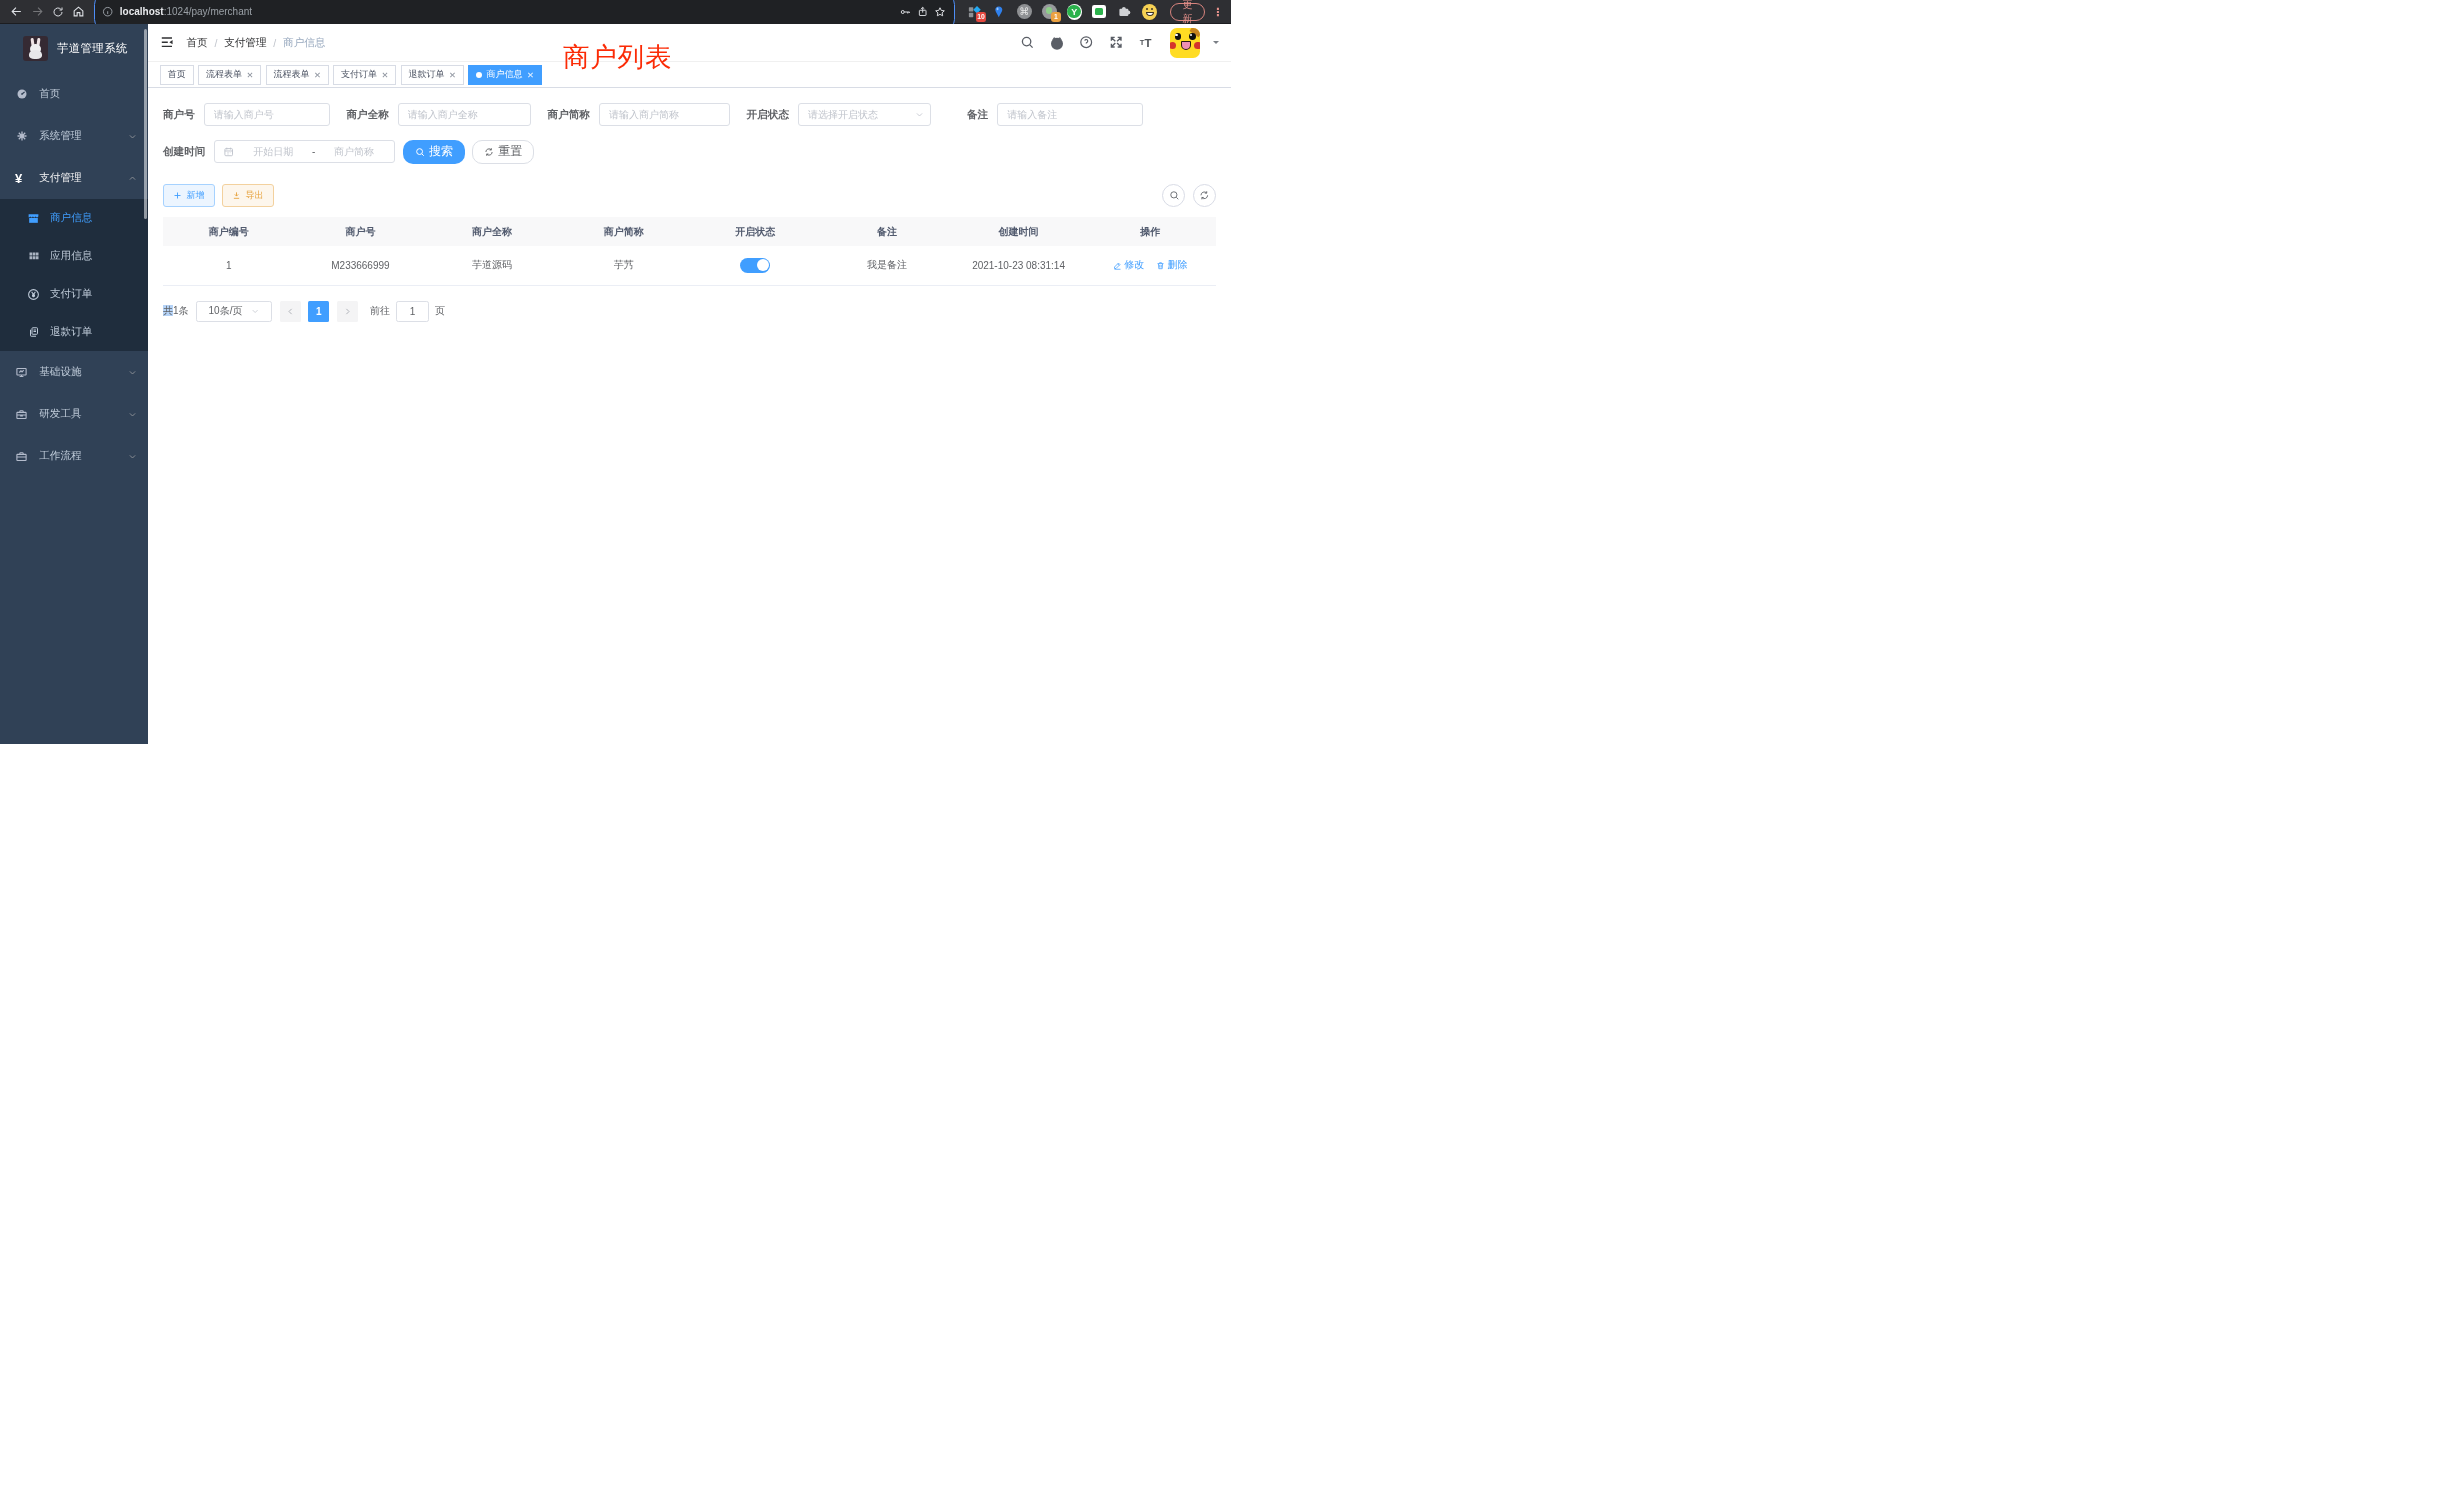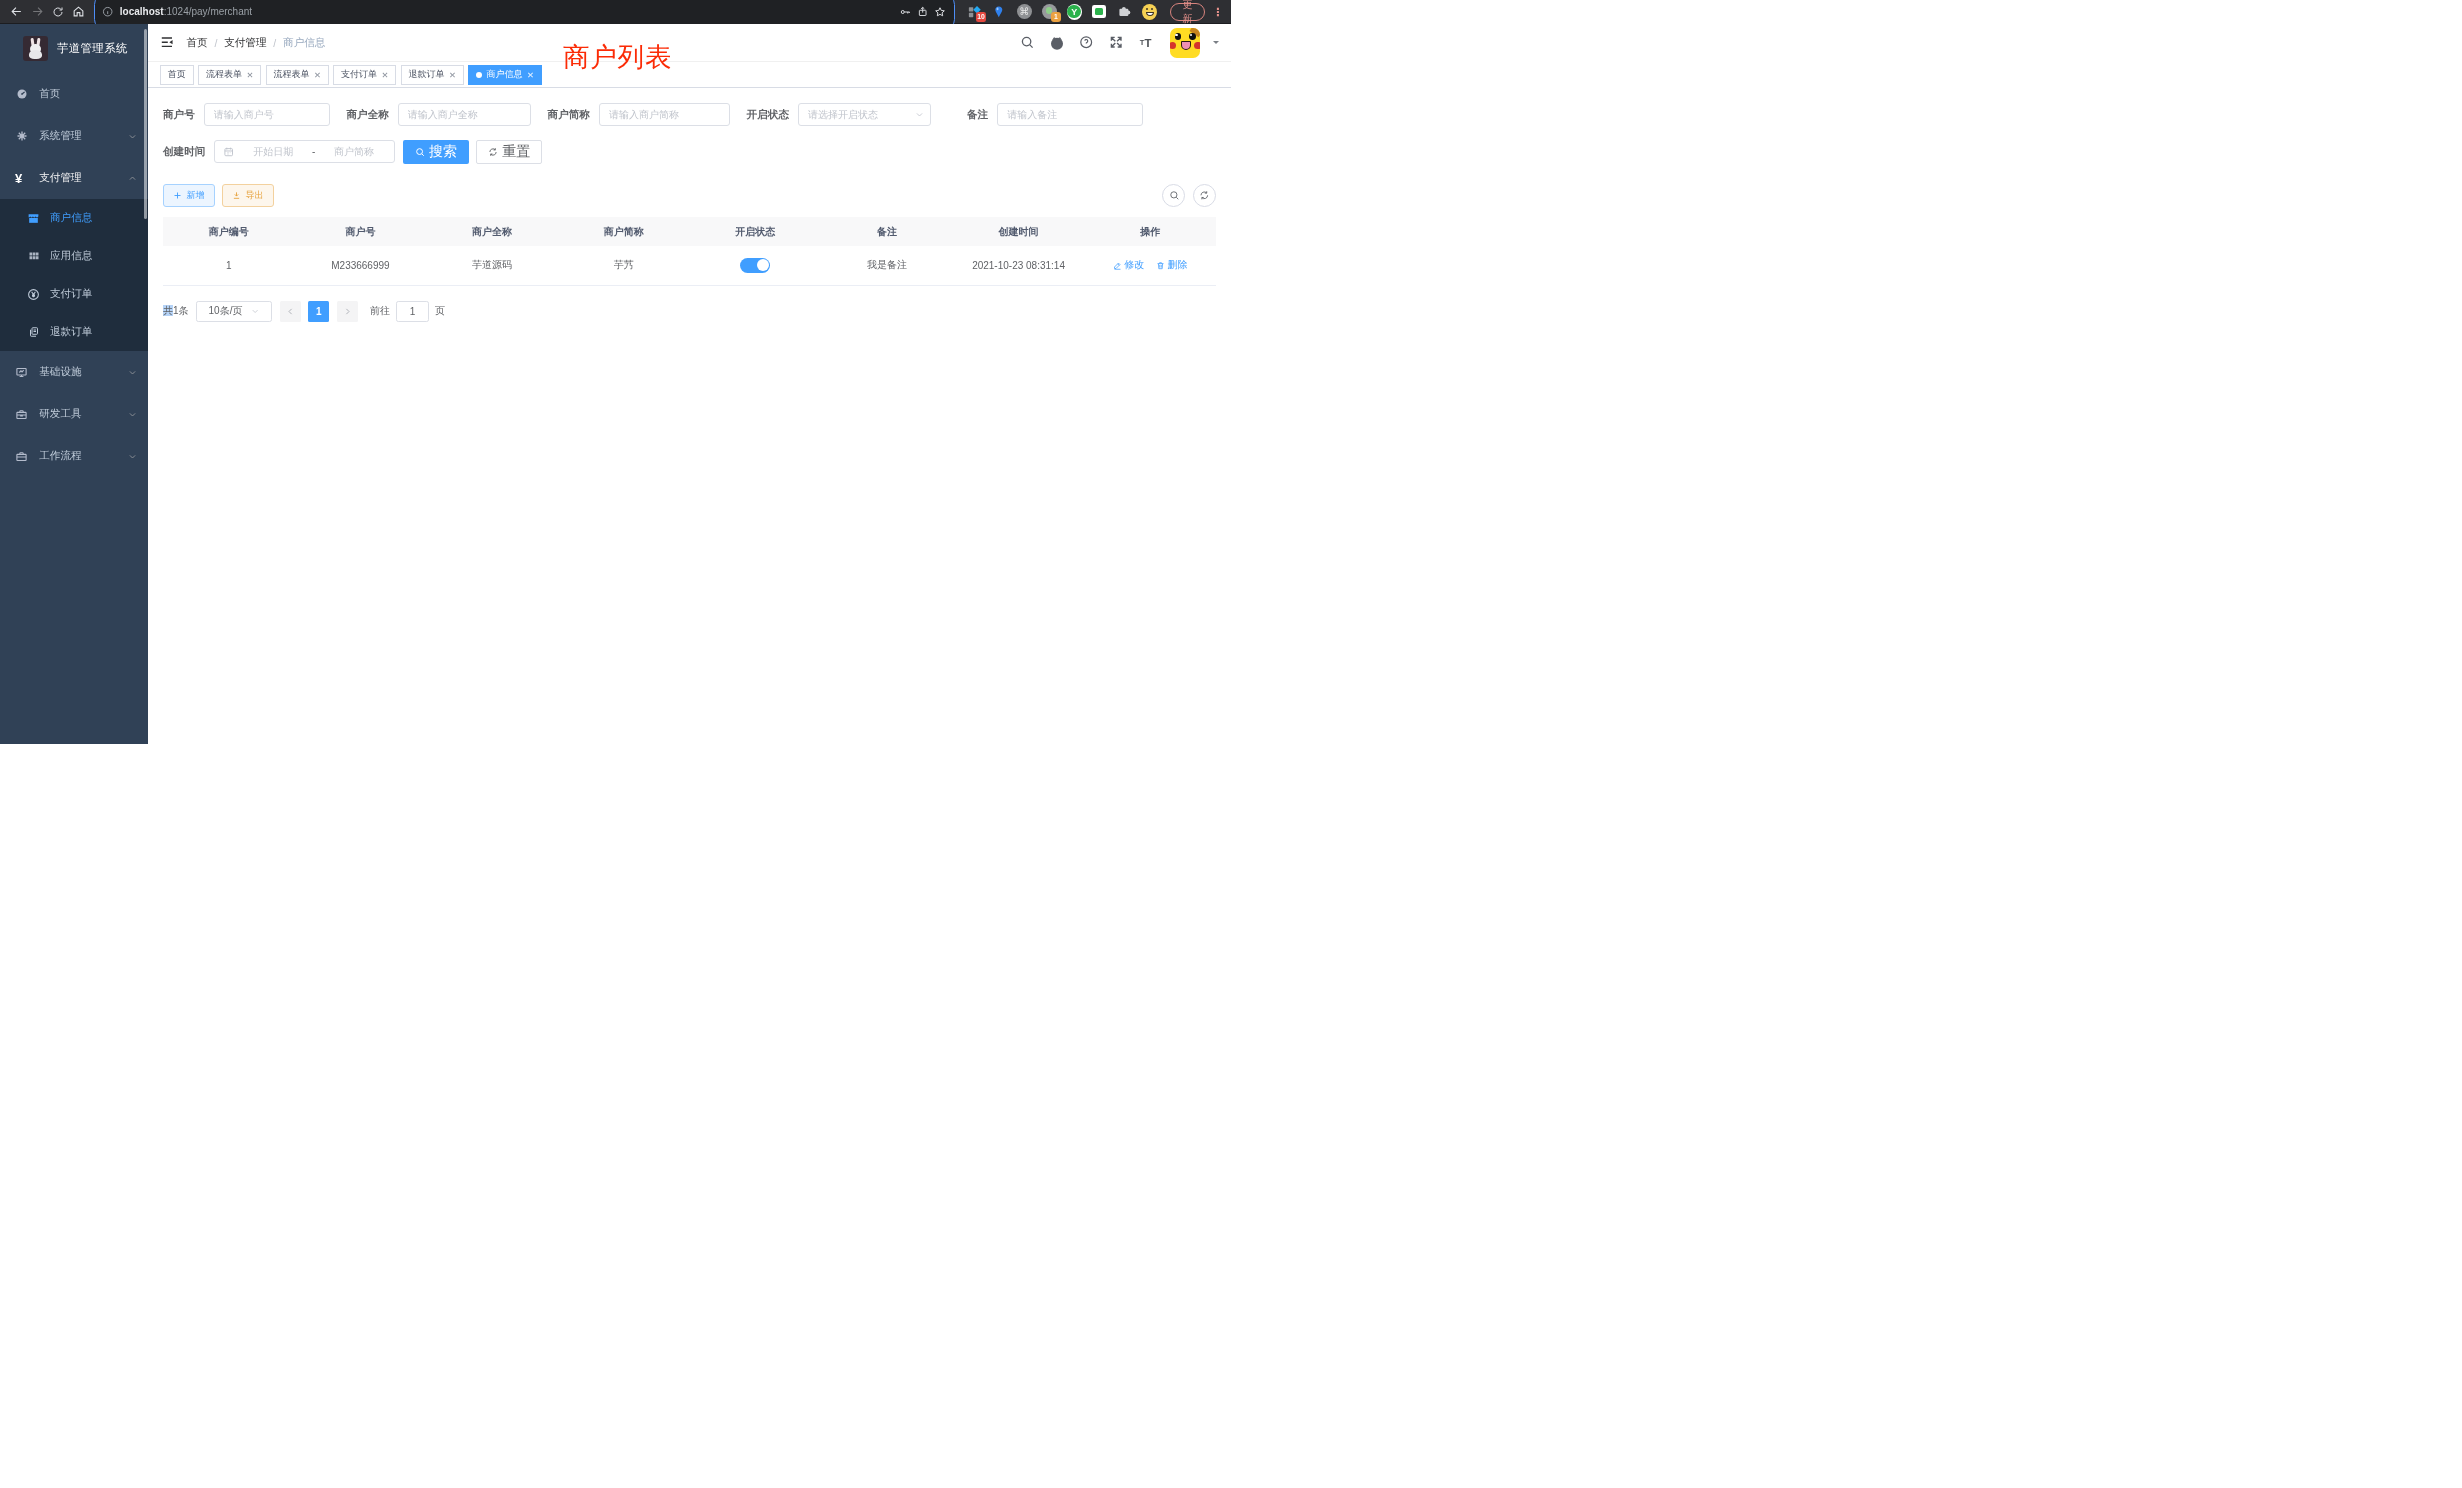--- a/index.html
+++ b/index.html
@@ -94,21 +94,21 @@
   .flabel { font-size:10.6px; color:#606266; font-weight:700; margin-right:9px; white-space:nowrap; }
   .inp { height:23px; border:0.8px solid #dcdfe6; border-radius:3px; padding:0 9px; font-size:10px; color:#606266; outline:none; background:#fff; font-family:inherit; }
   .inp::placeholder { color:#c0c4cc; }
   .gap { width:16.7px; flex:none; }
   .sel { position:relative; display:flex; align-items:center; }
   .sel .inp { padding-right:21px; }
   .sel .sarr { position:absolute; right:6.8px; color:#c0c4cc; pointer-events:none; }
   .drange { width:181px; height:23px; border:0.8px solid #dcdfe6; border-radius:3px; display:flex; align-items:center; padding:0 7.6px; gap:6px; font-size:10px; color:#c0c4cc; }
   .drange .ph { flex:1; text-align:center; }
   .drange .dsep { color:#606266; }
-  .btn { height:24px; border-radius:2px; font-size:14px; padding:0 10.6px; display:inline-flex; align-items:center; gap:4.5px; border:0.8px solid transparent; cursor:pointer; background:#fff; font-family:inherit; }
+  .btn { height:24px; border-radius:10px; font-size:12px; padding:0 10.6px; display:inline-flex; align-items:center; gap:4.5px; border:0.8px solid transparent; cursor:pointer; background:#fff; font-family:inherit; }
   .btn-primary { background:#409eff; color:#fff; }
   .btn-default { border-color:#dcdfe6; color:#606266; }
   .btn-sm { height:23px; font-size:9px; padding:0 9px; border-radius:3px; }
   .btn-plain-blue { background:#ecf5ff; border-color:#a6d2ff; color:#409eff; }
   .btn-plain-warn { background:#fdf6ec; border-color:#f3d19e; color:#e6a23c; }
   .toolbar { display:flex; align-items:center; margin:20px 0 10.6px; }
   .toolbar .left { display:flex; gap:7.6px; }
   .toolbar .right { margin-left:auto; display:flex; gap:7.6px; }
   .cbtn { width:23px; height:23px; border-radius:50%; border:0.8px solid #d9dce6; background:#fff; color:#5f6368; display:flex; align-items:center; justify-content:center; cursor:pointer; }
 

